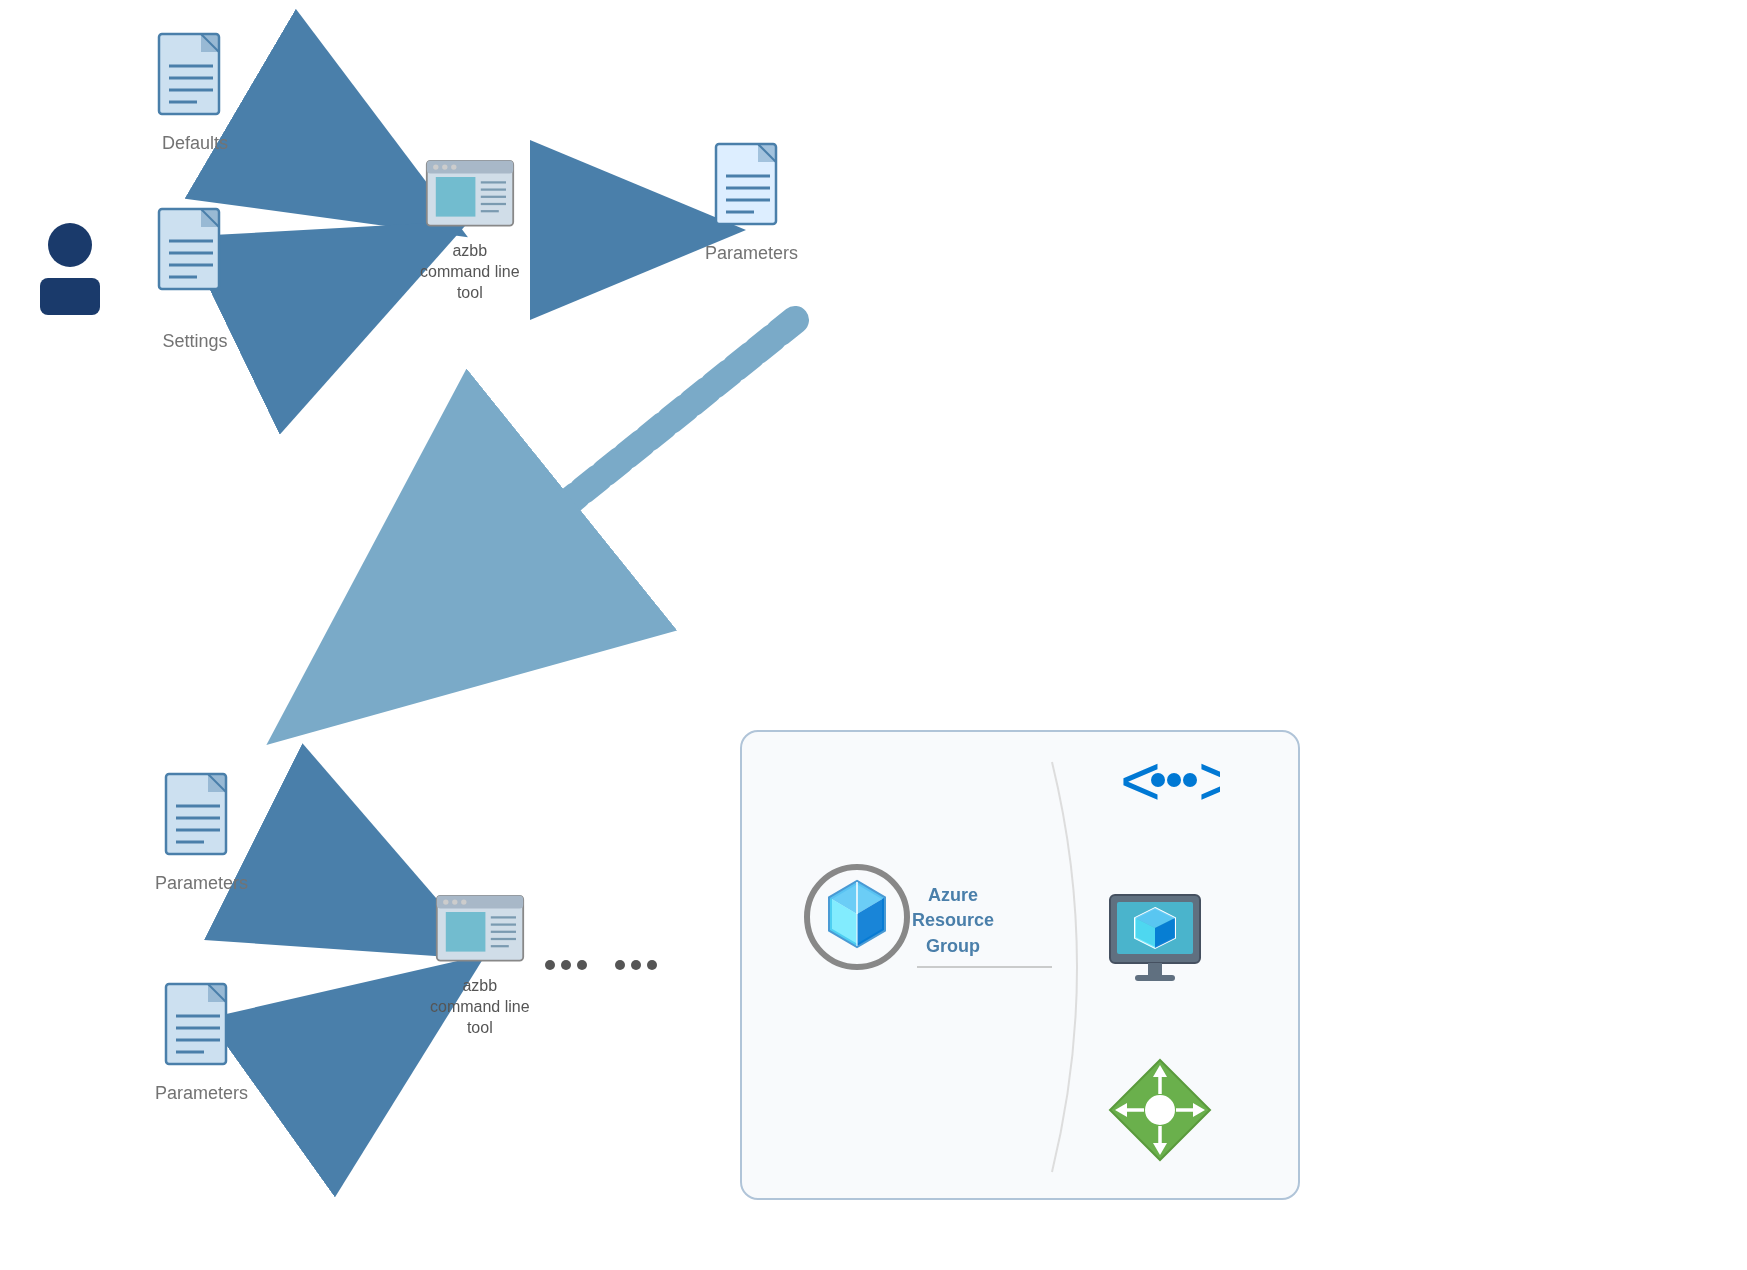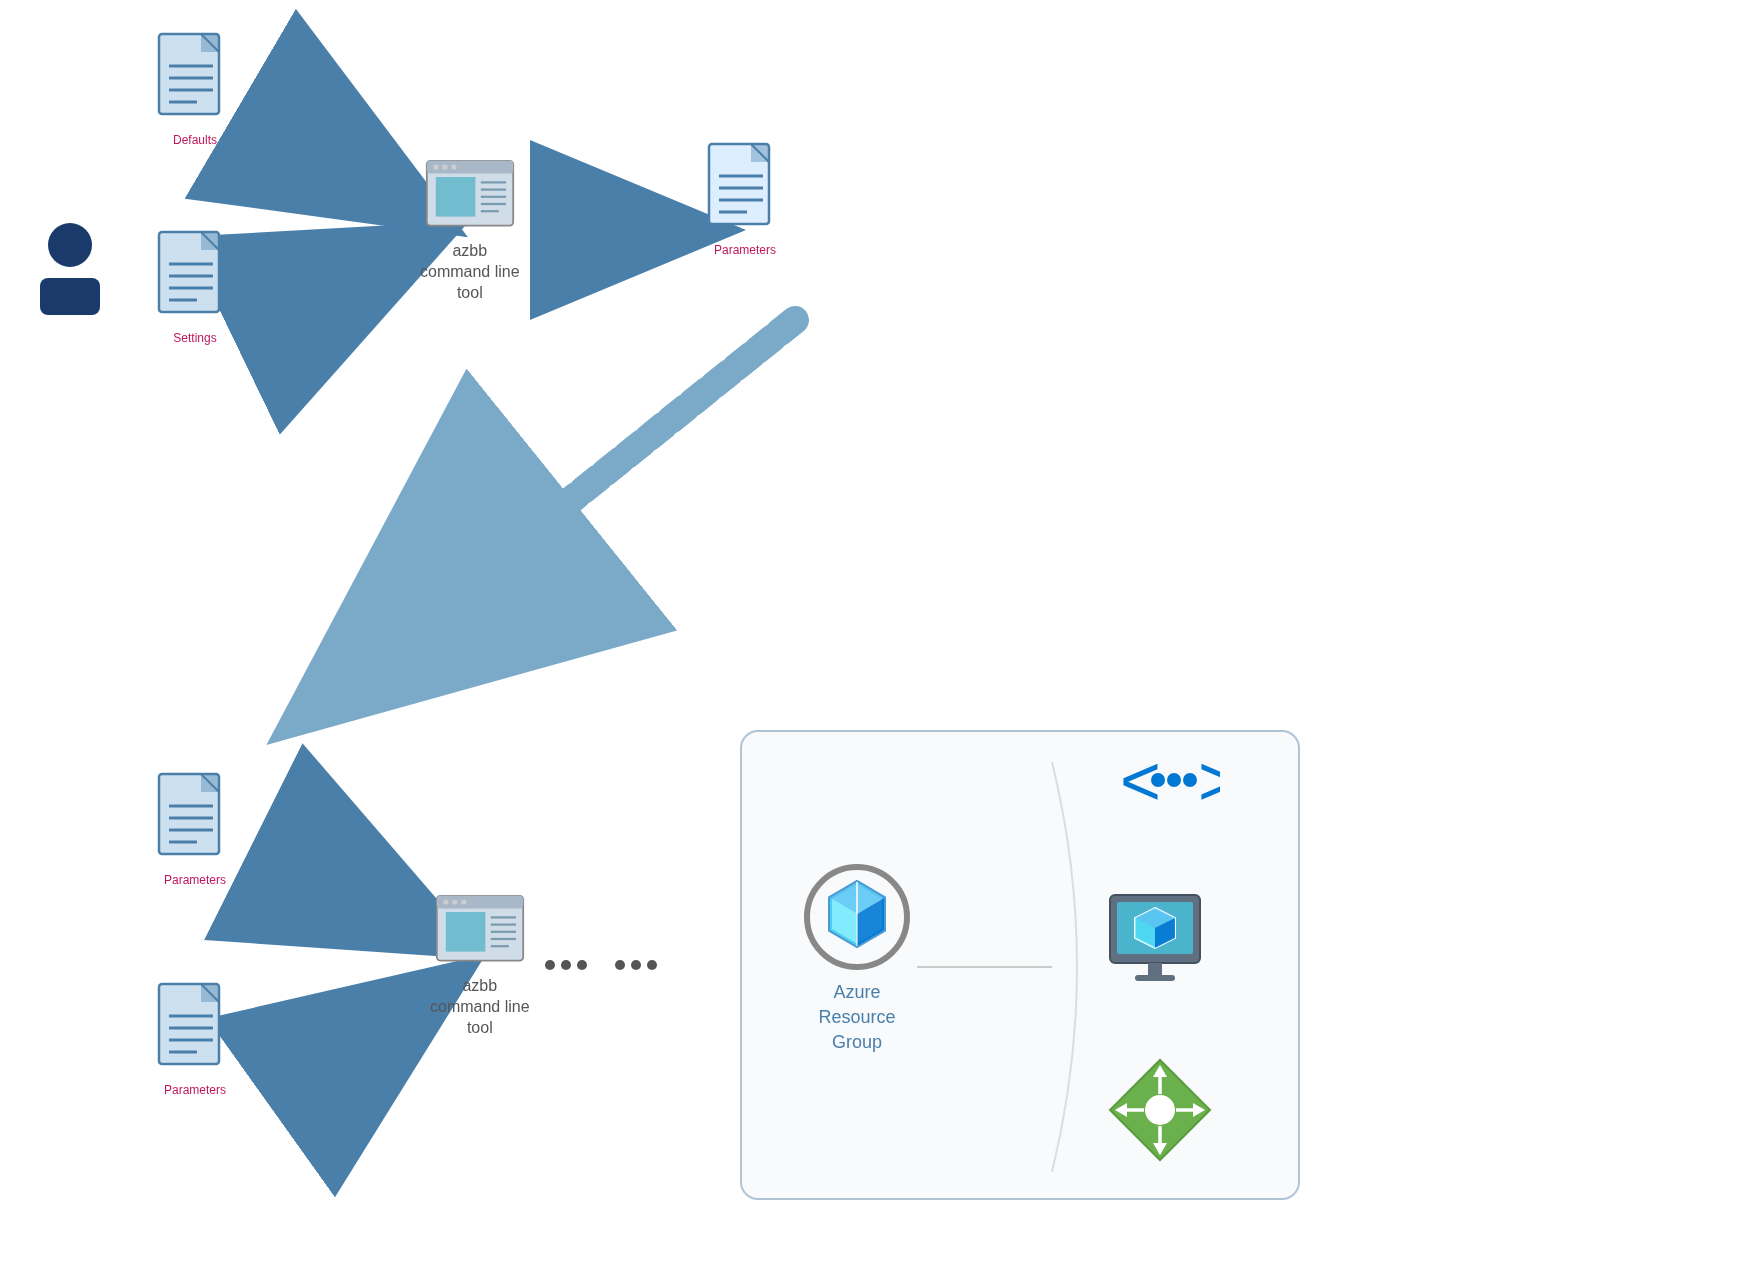--- a/index.html
+++ b/index.html
@@ -32,22 +32,22 @@
       height: 95px;
     }
 
     .doc-shape svg {
       width: 80px;
       height: 95px;
     }
 
     .doc-label {
       margin-top: 8px;
-      color: #be185d;
-      font-size: 12px;
+      color: #737373;
+      font-size: 18px;
       text-align: center;
       font-weight: 400;
     }
 
     
     .person-icon {
       position: absolute;
       display: flex;
       flex-direction: column;
       align-items: center;
@@ -86,22 +86,23 @@
       border-radius: 18px;
       background: #f8fafc;
       width: 560px;
       height: 470px;
     }
 
     
     .azure-rg-icon {
       position: absolute;
       display: flex;
-      flex-direction: column;
-      align-items: center;
+      flex-direction: row;
+      align-items: center;
+      font-weight: bold;
     }
 
     .azure-rg-icon svg {
       width: 110px;
       height: 110px;
     }
 
     .azure-rg-label {
       margin-top: 8px;
       color: #4a7faa;
@@ -183,21 +184,21 @@
 
         <line x1="14" y1="36" x2="58" y2="36" stroke="#4a7faa" stroke-width="3"></line>
         <line x1="14" y1="48" x2="58" y2="48" stroke="#4a7faa" stroke-width="3"></line>
         <line x1="14" y1="60" x2="58" y2="60" stroke="#4a7faa" stroke-width="3"></line>
         <line x1="14" y1="72" x2="42" y2="72" stroke="#4a7faa" stroke-width="3"></line>
       </svg>
     </div>
     <div class="doc-label">Defaults</div>
   </div>
 
-  <div class="doc-icon" style="left:155px; top:228px;">
+  <div class="doc-icon" style="left:155px; top:205px;gap:23px;">
     <div class="doc-shape">
       <svg viewBox="0 0 80 95" fill="none" xmlns="http://www.w3.org/2000/svg">
         <rect x="4" y="4" width="60" height="80" rx="3" fill="#cce0f0" stroke="#4a7faa" stroke-width="2.5"></rect>
         <polygon points="64,4 64,22 46,22 46,4" fill="#4a7faa" opacity="0.4"></polygon>
         <line x1="46" y1="4" x2="64" y2="22" stroke="#4a7faa" stroke-width="2"></line>
         <line x1="14" y1="36" x2="58" y2="36" stroke="#4a7faa" stroke-width="3"></line>
         <line x1="14" y1="48" x2="58" y2="48" stroke="#4a7faa" stroke-width="3"></line>
         <line x1="14" y1="60" x2="58" y2="60" stroke="#4a7faa" stroke-width="3"></line>
         <line x1="14" y1="72" x2="42" y2="72" stroke="#4a7faa" stroke-width="3"></line>
       </svg>

